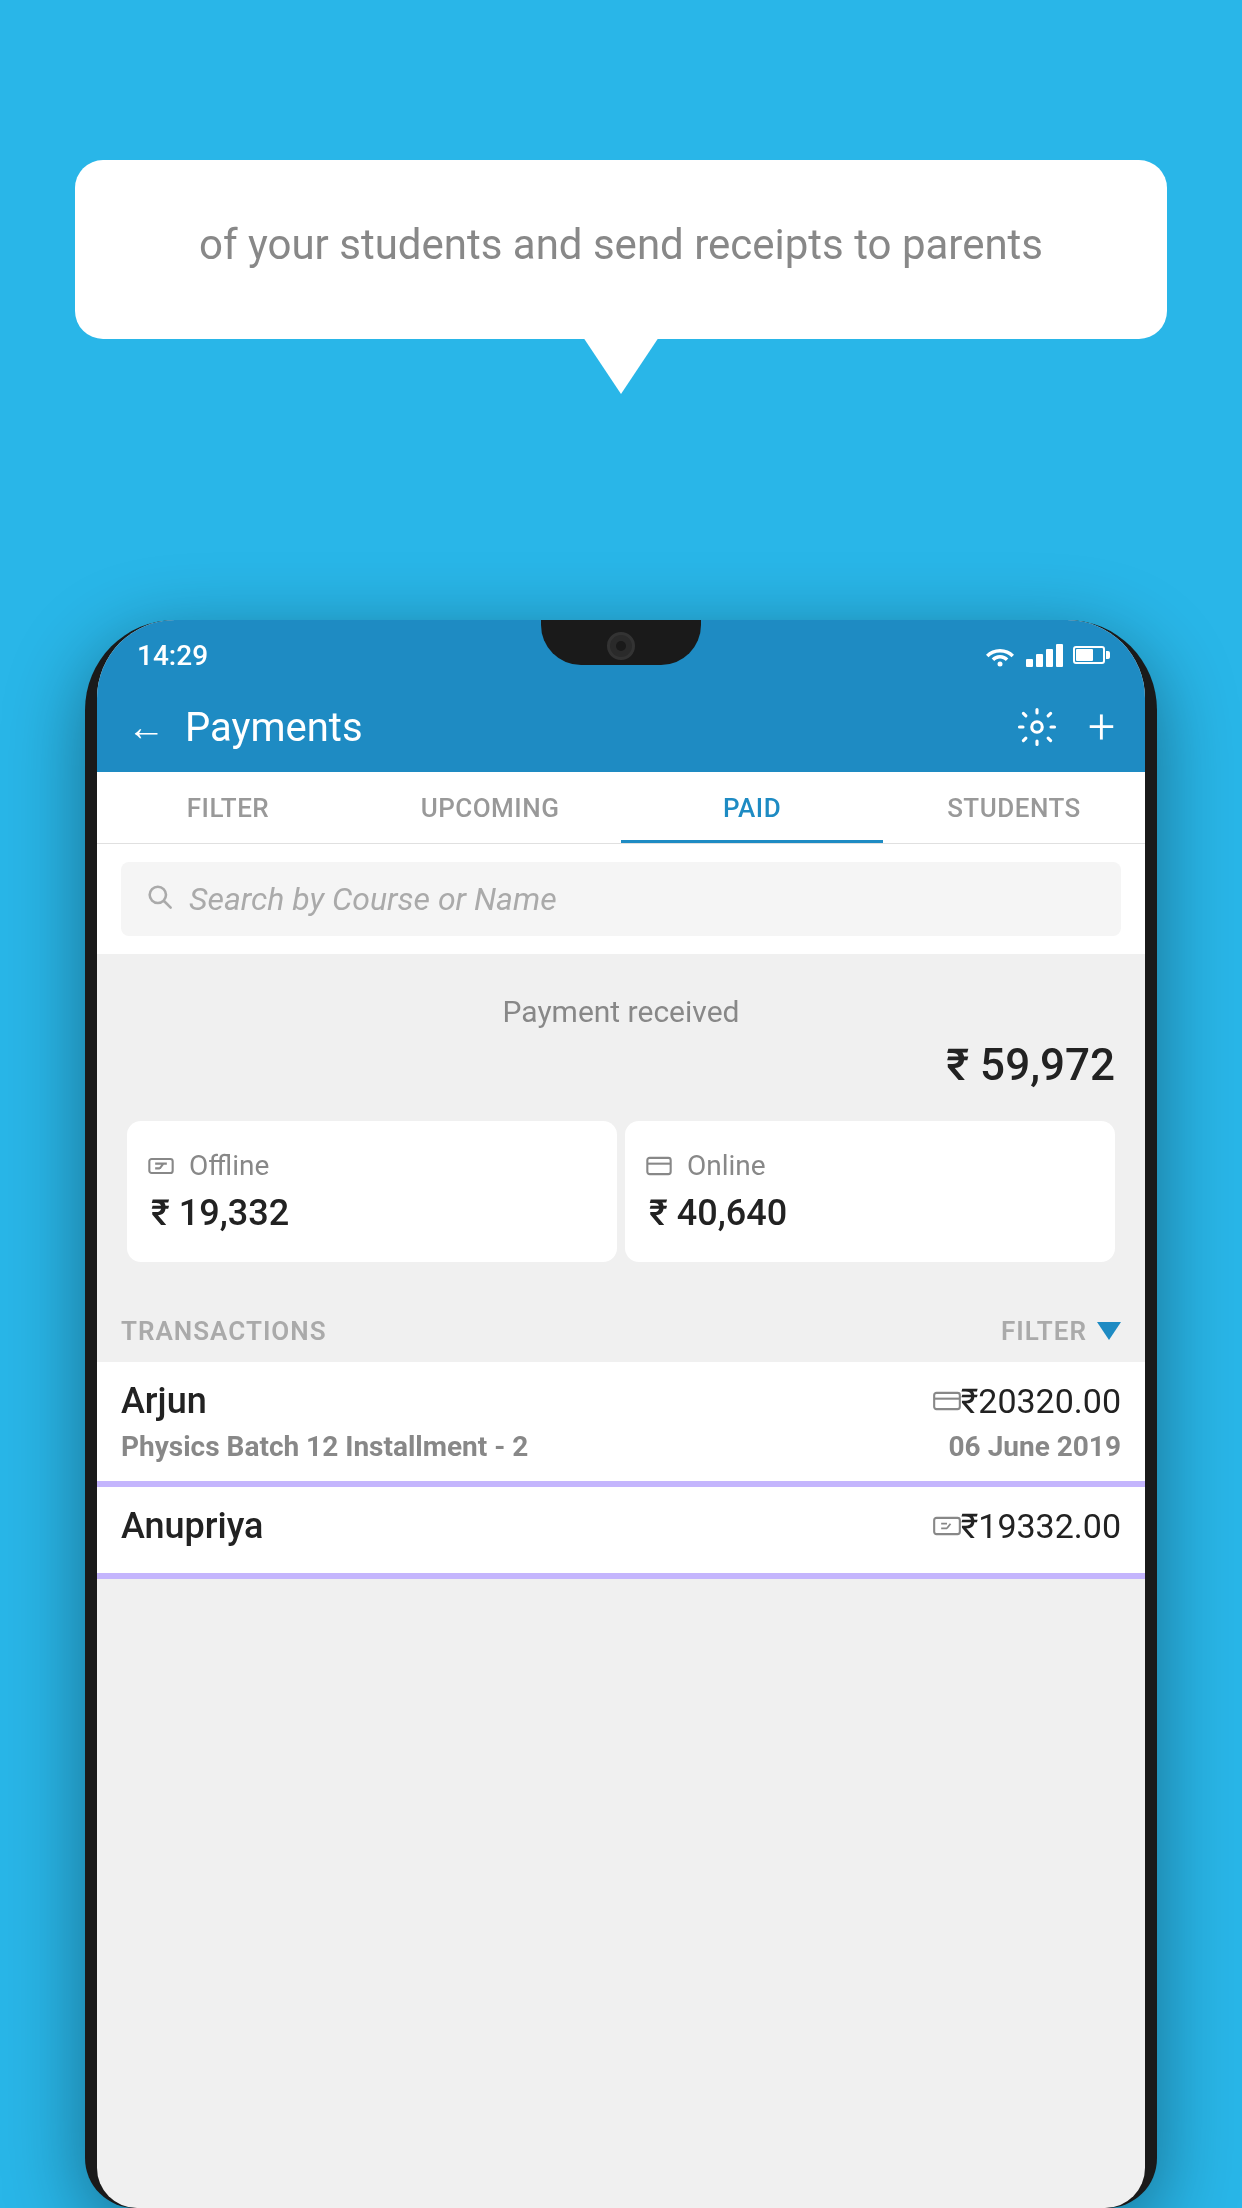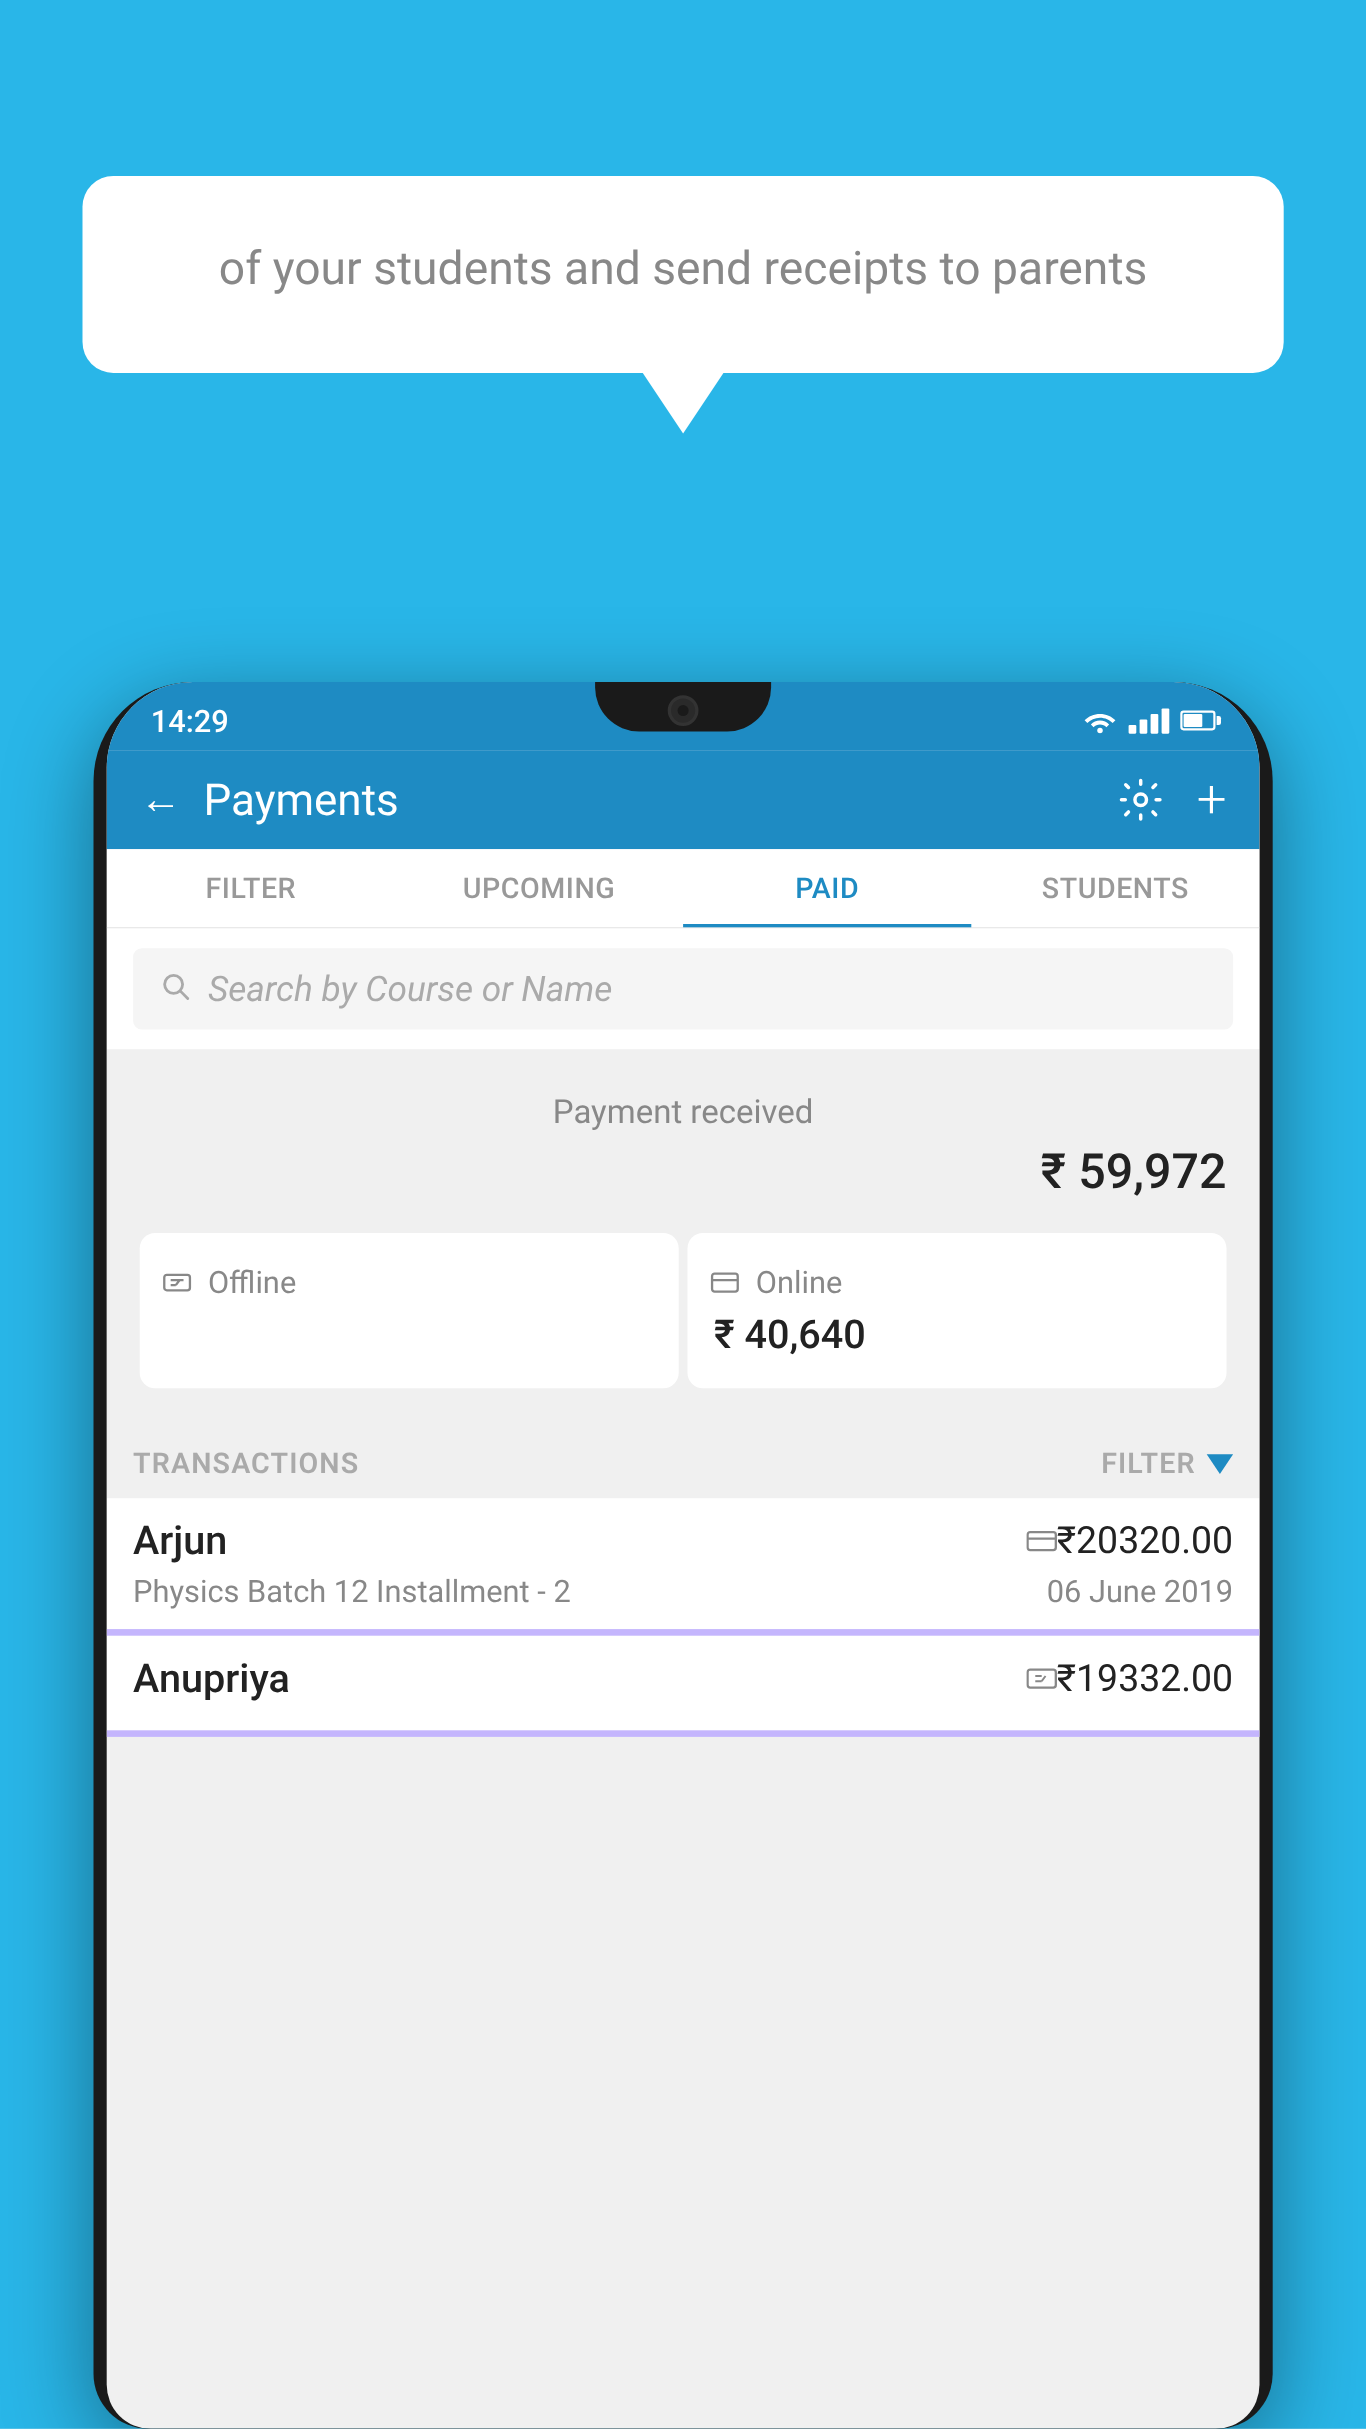--- a/index.html
+++ b/index.html
@@ -378,20 +378,21 @@
       display: flex;
       align-items: center;
     }
     .transaction-amount {
       font-size: 34px;
       color: #222;
     }
     .transaction-bottom {
       display: flex;
       justify-content: space-between;
+      font-weight: bold;
     }
     .transaction-course {
       font-size: 28px;
       color: #888;
     }
     .transaction-date {
       font-size: 28px;
       color: #888;
     }
   </style>
@@ -475,20 +476,21 @@
       <div class="payment-amount">₹ 59,972</div>
       <div class="payment-cards">
         <div class="payment-card">
           <div class="payment-card-header">
             <svg width="28" height="28" viewBox="0 0 24 24" fill="none" stroke="#888" stroke-width="1.8">
               <rect x="2" y="6" width="20" height="12" rx="2"></rect>
               <path d="M7 10h4m-4 4h4m0 0l3-4M7 10h10"></path>
             </svg>
             <span>Offline</span>
           </div>
+          <div class="payment-card-amount">₹ 19,332</div>
         </div>
         <div class="payment-card">
           <div class="payment-card-header">
             <svg width="28" height="28" viewBox="0 0 24 24" fill="none" stroke="#888" stroke-width="1.8">
               <rect x="2" y="5" width="20" height="14" rx="2"></rect>
               <line x1="2" y1="10" x2="22" y2="10"></line>
             </svg>
             <span>Online</span>
           </div>
           <div class="payment-card-amount">₹ 40,640</div>

